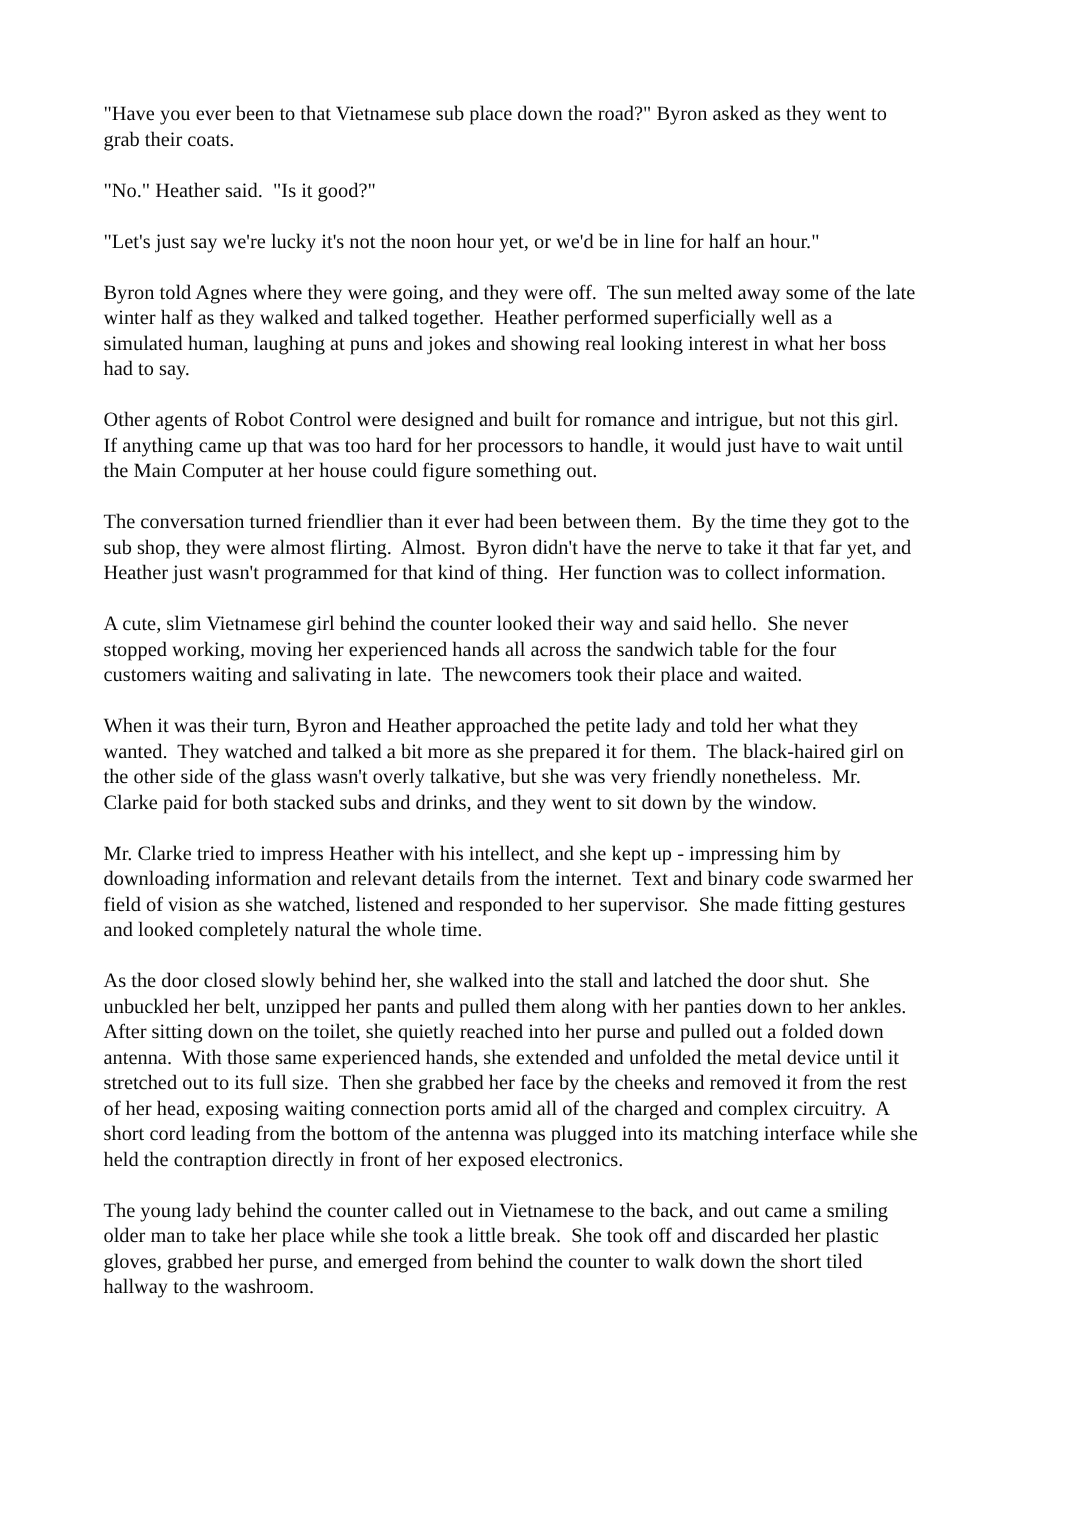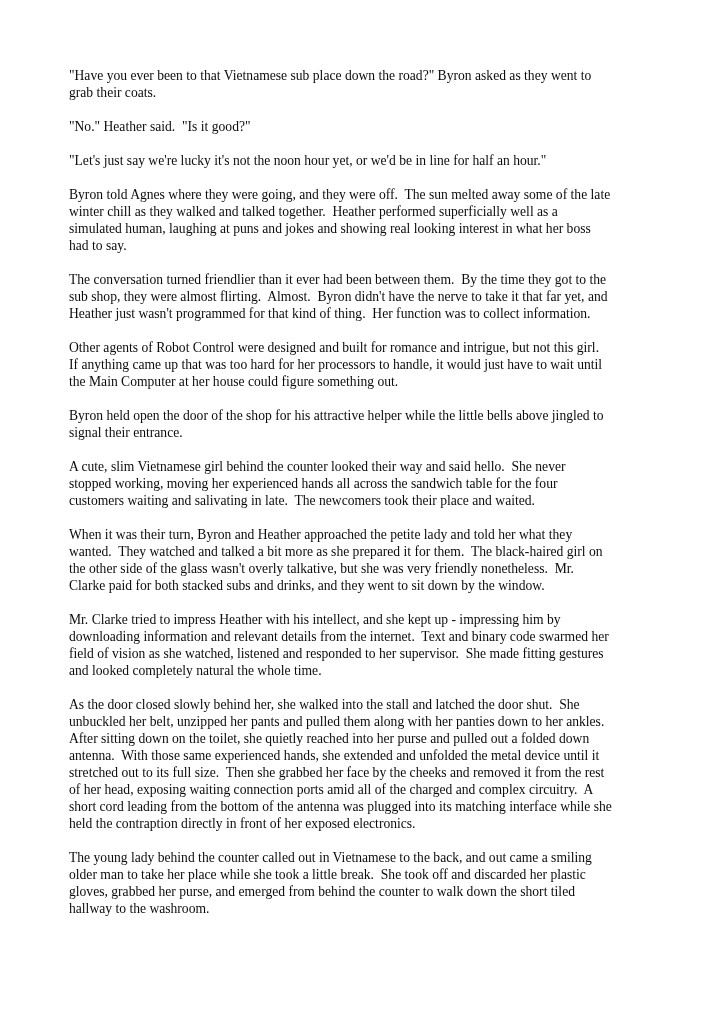--- a/index.html
+++ b/index.html
@@ -32,31 +32,29 @@
 </head>
 <body>
 
 <div class="page">
   <div class="text-block">
       <p class="para">"Have you ever been to that Vietnamese sub place down the road?" Byron asked as they went to
 grab their coats.</p>
       <p class="para">"No." Heather said.  "Is it good?"</p>
       <p class="para">"Let's just say we're lucky it's not the noon hour yet, or we'd be in line for half an hour."</p>
       <p class="para">Byron told Agnes where they were going, and they were off.  The sun melted away some of the late
-winter chill as they walked and talked together.  Heather performed superficially well as a
+winter half as they walked and talked together.  Heather performed superficially well as a
 simulated human, laughing at puns and jokes and showing real looking interest in what her boss
 had to say.</p>
+      <p class="para">Other agents of Robot Control were designed and built for romance and intrigue, but not this girl.
+If anything came up that was too hard for her processors to handle, it would just have to wait until
+the Main Computer at her house could figure something out.</p>
       <p class="para">The conversation turned friendlier than it ever had been between them.  By the time they got to the
 sub shop, they were almost flirting.  Almost.  Byron didn't have the nerve to take it that far yet, and
 Heather just wasn't programmed for that kind of thing.  Her function was to collect information.</p>
-      <p class="para">Other agents of Robot Control were designed and built for romance and intrigue, but not this girl.
-If anything came up that was too hard for her processors to handle, it would just have to wait until
-the Main Computer at her house could figure something out.</p>
-      <p class="para">Byron held open the door of the shop for his attractive helper while the little bells above jingled to
-signal their entrance.</p>
       <p class="para">A cute, slim Vietnamese girl behind the counter looked their way and said hello.  She never
 stopped working, moving her experienced hands all across the sandwich table for the four
 customers waiting and salivating in late.  The newcomers took their place and waited.</p>
       <p class="para">When it was their turn, Byron and Heather approached the petite lady and told her what they
 wanted.  They watched and talked a bit more as she prepared it for them.  The black-haired girl on
 the other side of the glass wasn't overly talkative, but she was very friendly nonetheless.  Mr.
 Clarke paid for both stacked subs and drinks, and they went to sit down by the window.</p>
       <p class="para">Mr. Clarke tried to impress Heather with his intellect, and she kept up - impressing him by
 downloading information and relevant details from the internet.  Text and binary code swarmed her
 field of vision as she watched, listened and responded to her supervisor.  She made fitting gestures

